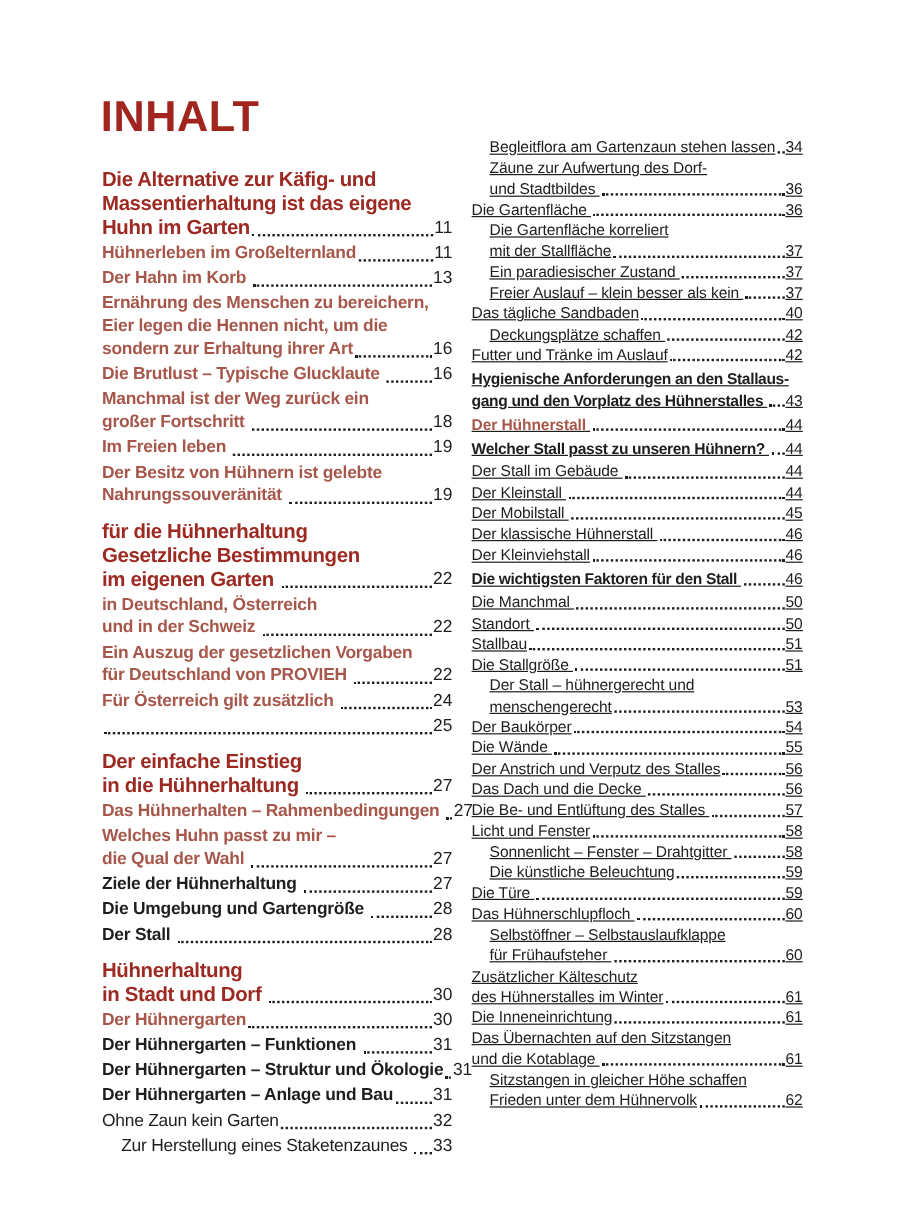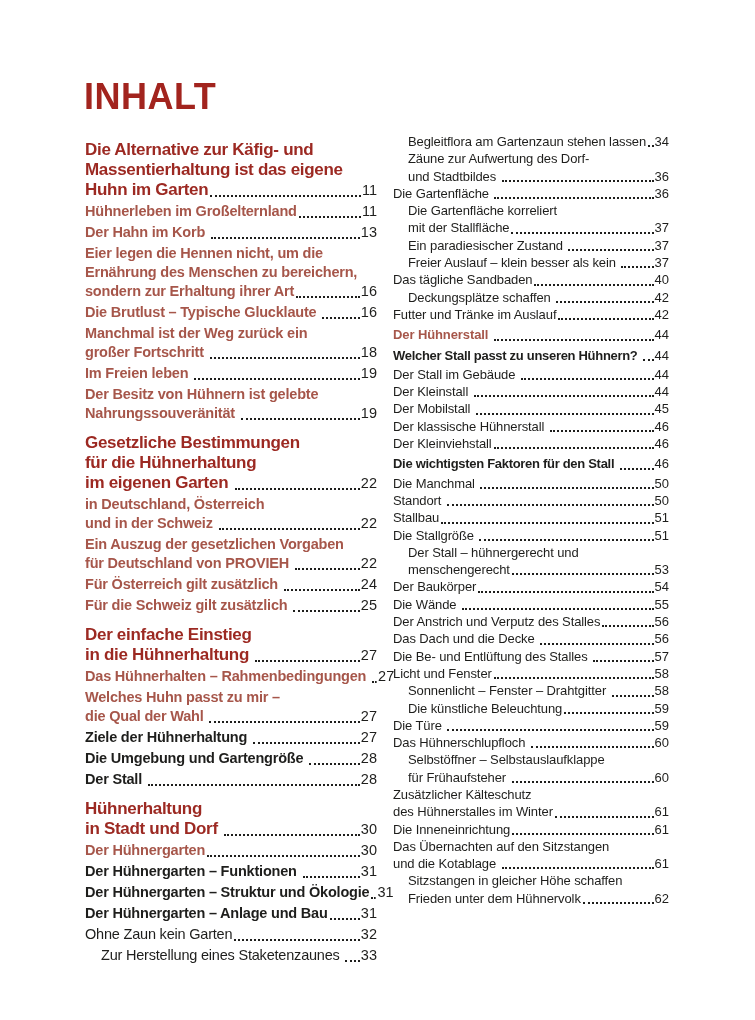--- a/index.html
+++ b/index.html
@@ -11,21 +11,21 @@
     color:#1e1e1c;
     overflow:hidden;
   }
   .title {
     position:absolute; left:84px; top:76px;
     font-size:36px; font-weight:bold; letter-spacing:0.5px;
     color:#a2241e;
   }
   .col { position:absolute; }
   .col-left  { left:85px;  top:140px; width:292px; }
-  .col-right { left:393px; top:133px; width:276px; }
+  .col-right { left:393px; top:114px; width:276px;text-decoration:underline; }
 
   .entry { }
   .line { white-space:pre; }
   .lastline { display:flex; align-items:flex-end; }
   .lastline .txt { flex:0 0 auto; white-space:pre; }
   .leader {
     flex:1 1 auto; min-width:5px;
     border-bottom:2px dotted #1e1e1c;
     margin:0 1px 3px 2px;
   }
@@ -65,56 +65,56 @@
         <div class="line">Massentierhaltung ist das eigene</div>
         <div class="line lastline"><span class="txt">Huhn im Garten</span><span class="leader"></span><span class="num">11</span></div>
       </div>
       <div class="entry e-red">
         <div class="line lastline"><span class="txt">Hühnerleben im Großelternland</span><span class="leader"></span><span class="num">11</span></div>
       </div>
       <div class="entry e-red">
         <div class="line lastline"><span class="txt">Der Hahn im Korb </span><span class="leader"></span><span class="num">13</span></div>
       </div>
       <div class="entry e-red">
+        <div class="line">Ernährung des Menschen zu bereichern,</div>
         <div class="line">Eier legen die Hennen nicht, um die</div>
-        <div class="line">Ernährung des Menschen zu bereichern,</div>
         <div class="line lastline"><span class="txt">sondern zur Erhaltung ihrer Art</span><span class="leader"></span><span class="num">16</span></div>
       </div>
       <div class="entry e-red">
         <div class="line lastline"><span class="txt">Die Brutlust – Typische Glucklaute </span><span class="leader"></span><span class="num">16</span></div>
       </div>
       <div class="entry e-red">
         <div class="line">Manchmal ist der Weg zurück ein</div>
         <div class="line lastline"><span class="txt">großer Fortschritt </span><span class="leader"></span><span class="num">18</span></div>
       </div>
       <div class="entry e-red">
         <div class="line lastline"><span class="txt">Im Freien leben </span><span class="leader"></span><span class="num">19</span></div>
       </div>
       <div class="entry e-red">
         <div class="line">Der Besitz von Hühnern ist gelebte</div>
         <div class="line lastline"><span class="txt">Nahrungssouveränität </span><span class="leader"></span><span class="num">19</span></div>
       </div>
       <div class="entry e-h1">
+        <div class="line">für die Hühnerhaltung</div>
         <div class="line">Gesetzliche Bestimmungen</div>
-        <div class="line">für die Hühnerhaltung</div>
         <div class="line lastline"><span class="txt">im eigenen Garten </span><span class="leader"></span><span class="num">22</span></div>
       </div>
       <div class="entry e-red">
         <div class="line">in Deutschland, Österreich</div>
         <div class="line lastline"><span class="txt">und in der Schweiz </span><span class="leader"></span><span class="num">22</span></div>
       </div>
       <div class="entry e-red">
         <div class="line">Ein Auszug der gesetzlichen Vorgaben</div>
         <div class="line lastline"><span class="txt">für Deutschland von PROVIEH </span><span class="leader"></span><span class="num">22</span></div>
       </div>
       <div class="entry e-red">
         <div class="line lastline"><span class="txt">Für Österreich gilt zusätzlich </span><span class="leader"></span><span class="num">24</span></div>
       </div>
       <div class="entry e-red">
-        <div class="line lastline"><span class="txt">Für die Schweiz gilt zusätzlich </span><span class="leader"></span><span class="num">25</span></div>
+        <div class="line lastline"><span class="leader"></span><span class="num">25</span></div>
       </div>
       <div class="entry e-h1">
         <div class="line">Der einfache Einstieg</div>
         <div class="line lastline"><span class="txt">in die Hühnerhaltung </span><span class="leader"></span><span class="num">27</span></div>
       </div>
       <div class="entry e-red">
         <div class="line lastline"><span class="txt">Das Hühnerhalten – Rahmenbedingungen </span><span class="leader"></span><span class="num">27</span></div>
       </div>
       <div class="entry e-red">
         <div class="line">Welches Huhn passt zu mir –</div>
@@ -175,20 +175,24 @@
       </div>
       <div class="entry e-plain">
         <div class="line lastline"><span class="txt">Das tägliche Sandbaden</span><span class="leader"></span><span class="num">40</span></div>
       </div>
       <div class="entry e-plain indent">
         <div class="line lastline"><span class="txt">Deckungsplätze schaffen </span><span class="leader"></span><span class="num">42</span></div>
       </div>
       <div class="entry e-plain">
         <div class="line lastline"><span class="txt">Futter und Tränke im Auslauf</span><span class="leader"></span><span class="num">42</span></div>
       </div>
+      <div class="entry e-bold">
+        <div class="line">Hygienische Anforderungen an den Stallaus-</div>
+        <div class="line lastline"><span class="txt">gang und den Vorplatz des Hühnerstalles </span><span class="leader"></span><span class="num">43</span></div>
+      </div>
       <div class="entry e-red">
         <div class="line lastline"><span class="txt">Der Hühnerstall </span><span class="leader"></span><span class="num">44</span></div>
       </div>
       <div class="entry e-bold">
         <div class="line lastline"><span class="txt">Welcher Stall passt zu unseren Hühnern? </span><span class="leader"></span><span class="num">44</span></div>
       </div>
       <div class="entry e-plain">
         <div class="line lastline"><span class="txt">Der Stall im Gebäude </span><span class="leader"></span><span class="num">44</span></div>
       </div>
       <div class="entry e-plain">

